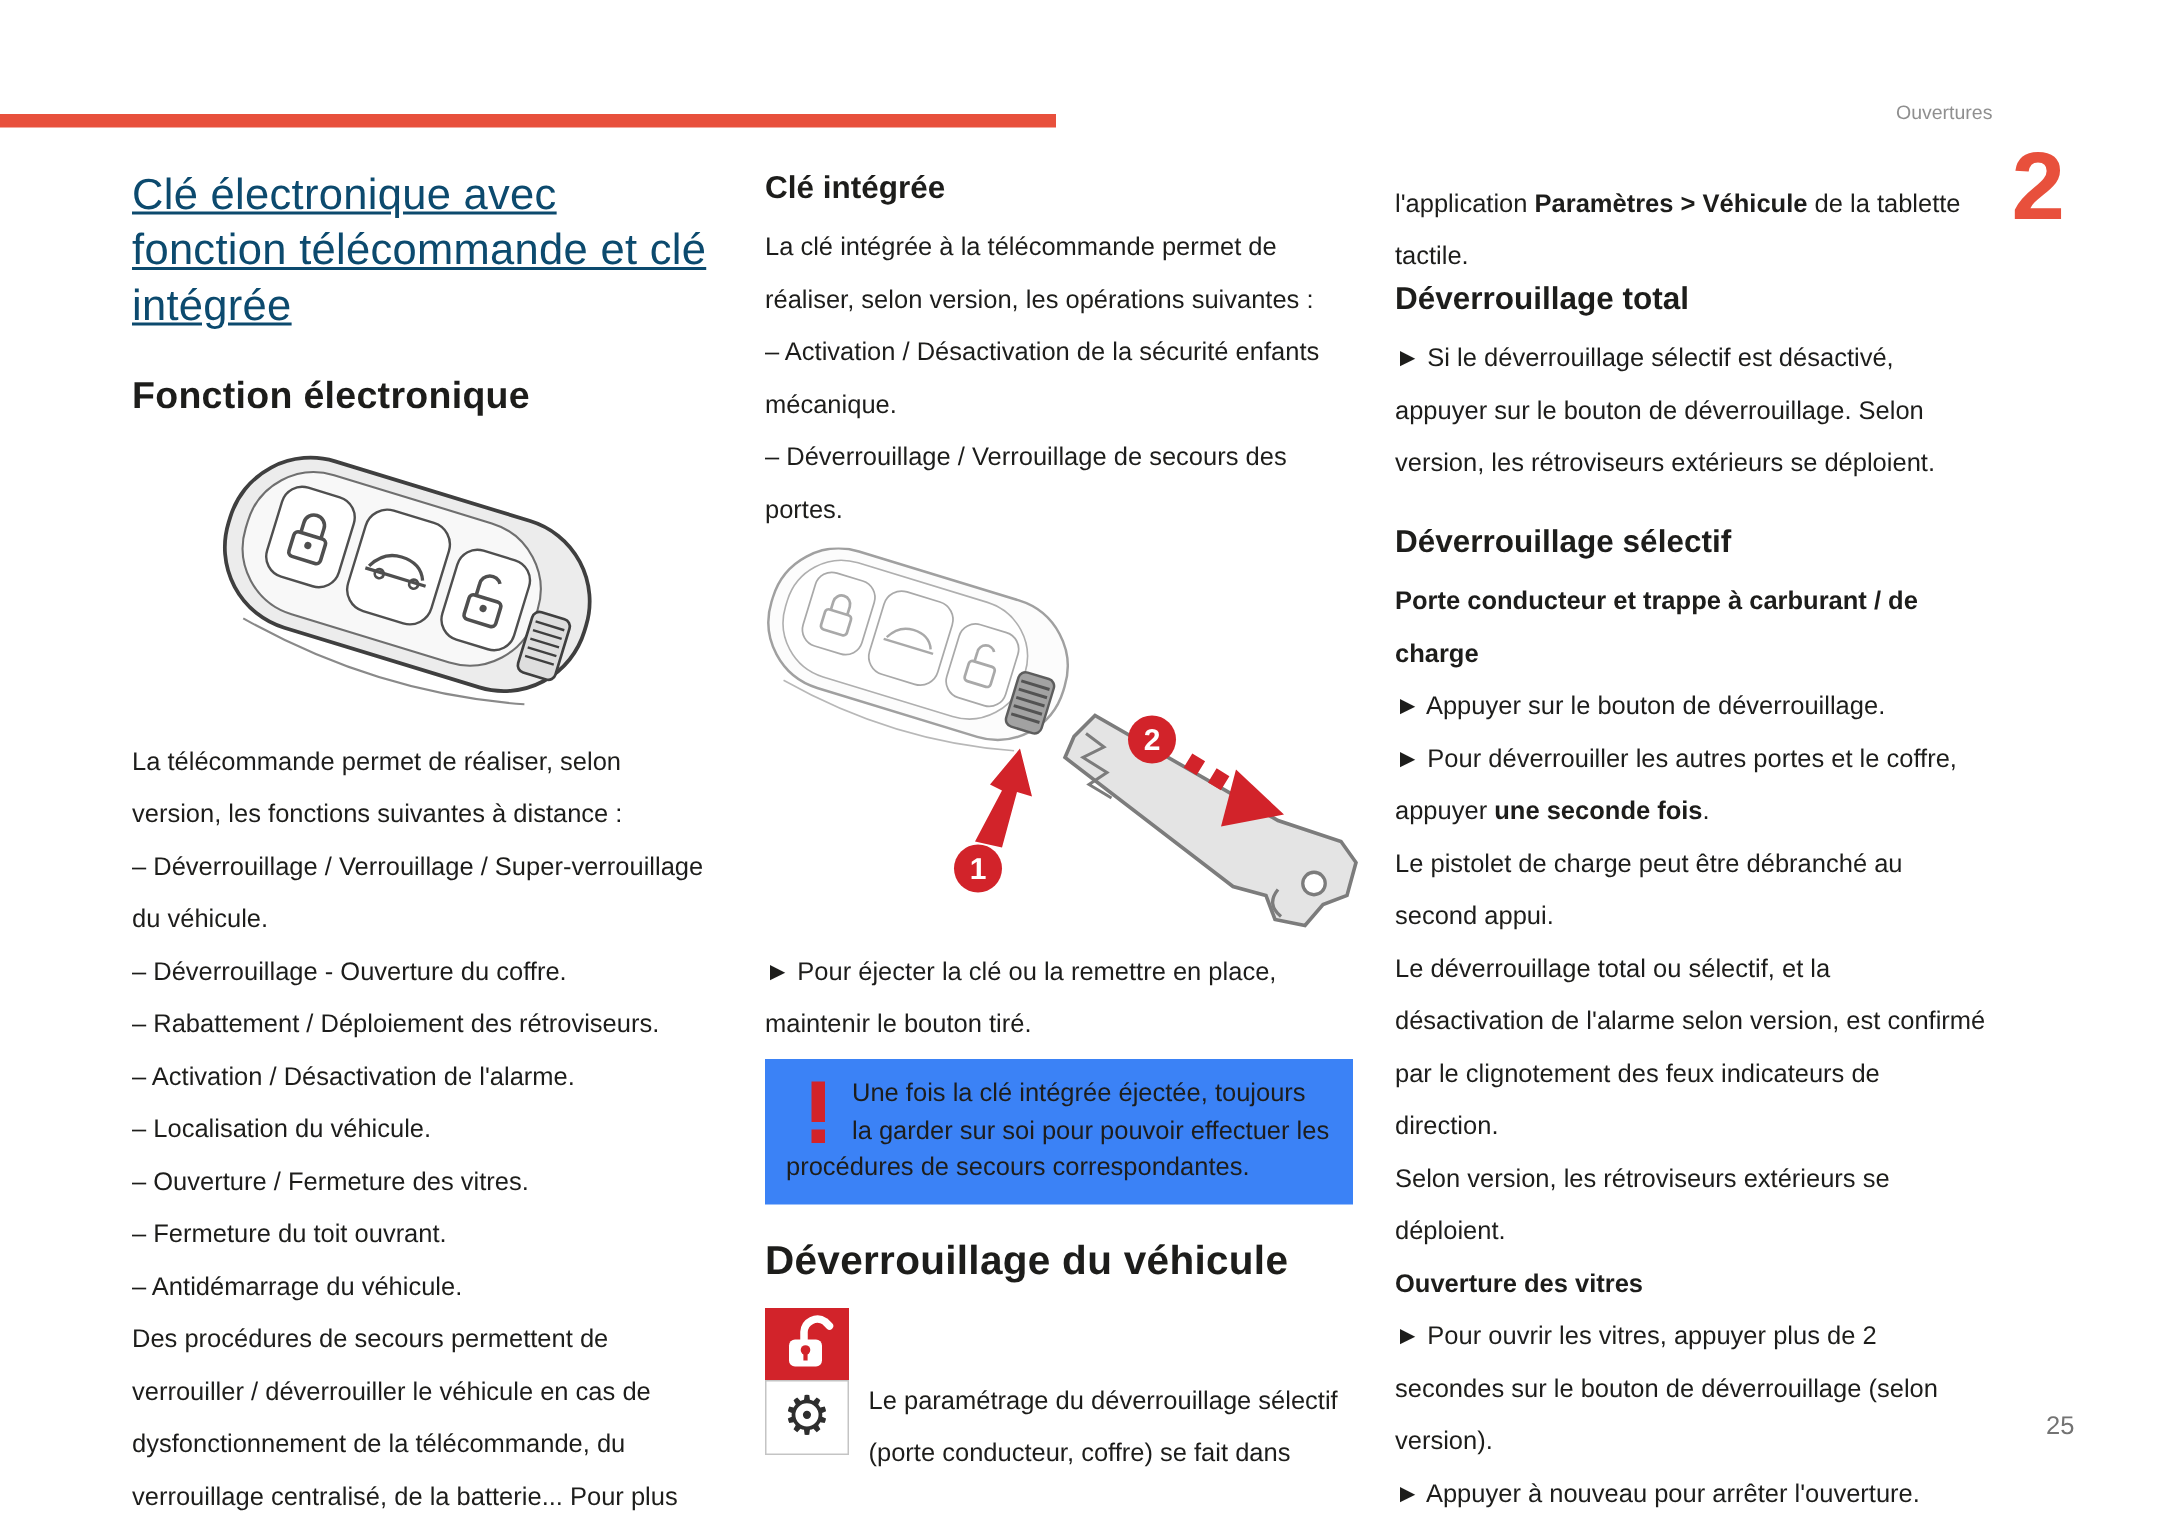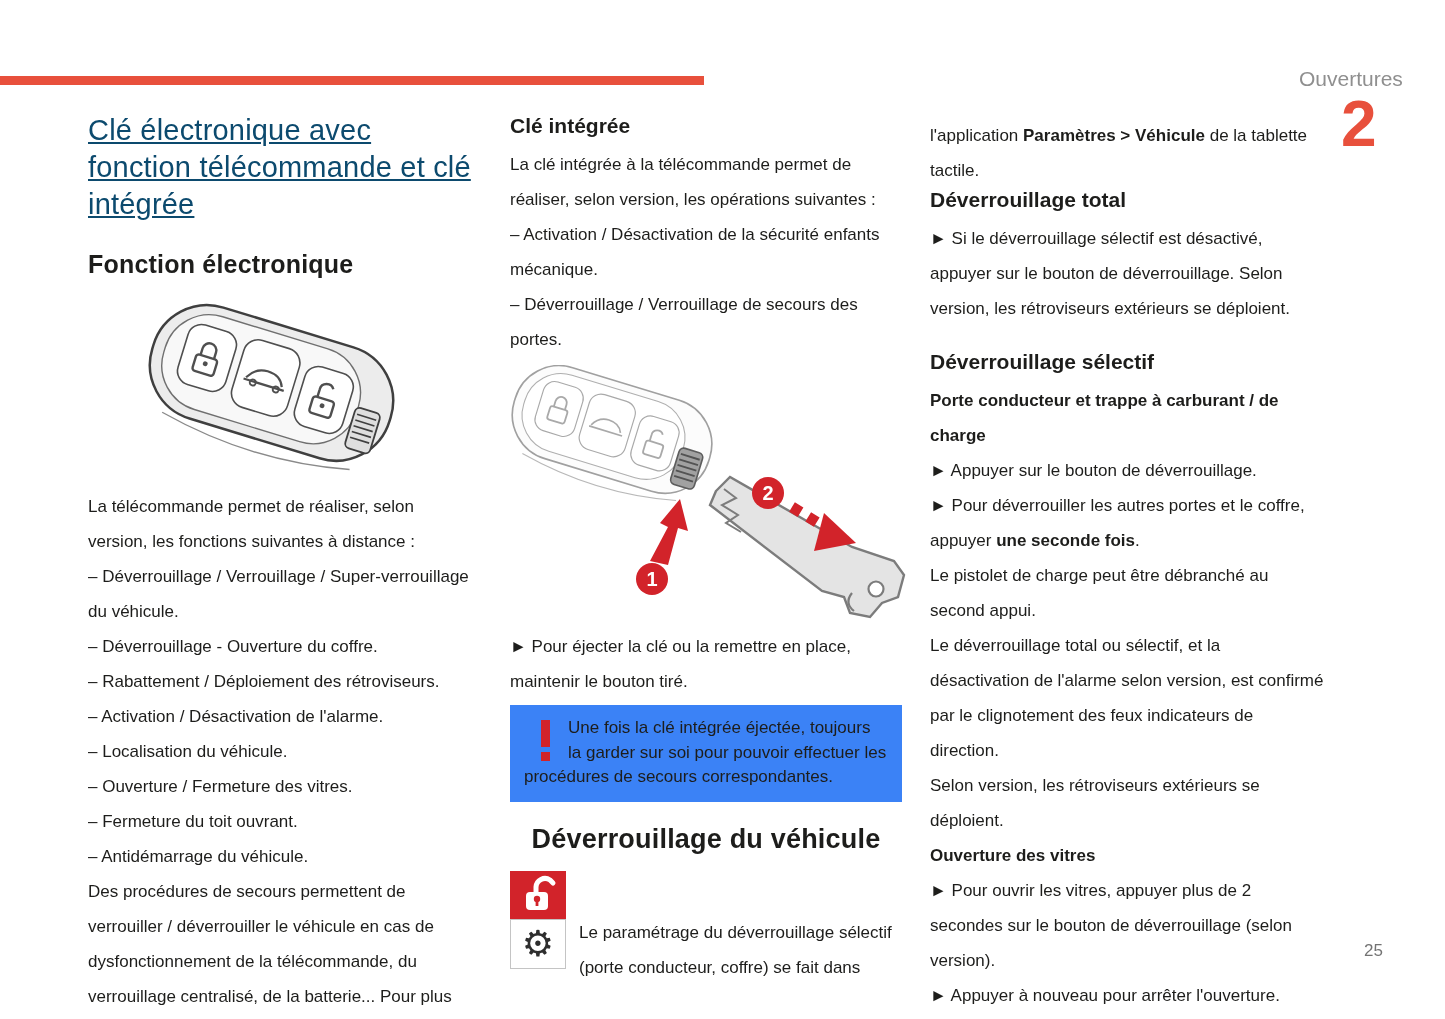--- a/index.html
+++ b/index.html
@@ -2,33 +2,33 @@
 <html><head>
 <meta charset="utf-8">
 <style>
   * { margin:0; padding:0; box-sizing:border-box; }
   html,body { background:#ffffff; }
   body {
     width:1445px; height:1019px; position:relative; overflow:hidden;
     font-family:"Liberation Sans", sans-serif; color:#1d1d1b;
   }
   .red-bar { position:absolute; left:0; top:76px; width:704px; height:9px; background:#e8503c; }
-  .section-label { position:absolute; top:67px; left:1299px; width:90px; font-size:21px; color:#8f8f8f; }
+  .section-label { position:absolute; top:67px; left:1264px; width:90px; font-size:13px; color:#8f8f8f; }
   .chapter-number { position:absolute; top:92px; left:1341px; font-size:64px; font-weight:bold; color:#e8503c; line-height:1; }
   .page-number { position:absolute; top:941px; left:1364px; font-size:17px; color:#737373; }
 
   .col { position:absolute; top:108px; }
   .col-left  { left:88px;  width:384px; }
   .col-mid   { left:510px; width:392px; }
   .col-right { left:930px; width:394px; }
 
   p, .li { font-size:17px; line-height:35px; }
   .h-title { font-size:29px; font-weight:400; color:#0c4a6e; line-height:1.27; letter-spacing:.2px; margin:4px 0 0 0;text-decoration:underline; }
   .h-sub   { font-size:25px; font-weight:bold; letter-spacing:.2px; margin-top:28px; }
-  .h-big   { font-size:27px; font-weight:bold; letter-spacing:.2px; margin-top:22px;text-align:center; }
+  .h-big   { font-size:27px; font-weight:bold; letter-spacing:.2px; margin-top:22px; }
   .h-small { font-size:21px; font-weight:bold; margin-bottom:9px; }
   .bold-line { font-weight:bold; }
 
   .fob-figure { margin:18px 0 6px 42px; }
   .mid-figure { margin:8px 0 4px 0; }
 
   .warning-box { background:#3b82f6; padding:11px 14px 12px 14px; margin-top:6px; }
   .warning-box .excl { float:left; width:26px; margin:4px 10px 2px 8px; }
   .excl-bar { width:9px; height:27px; background:#d2232a; margin:0 auto; }
   .excl-dot { width:9px; height:9px; background:#d2232a; margin:5px auto 0 auto; }

